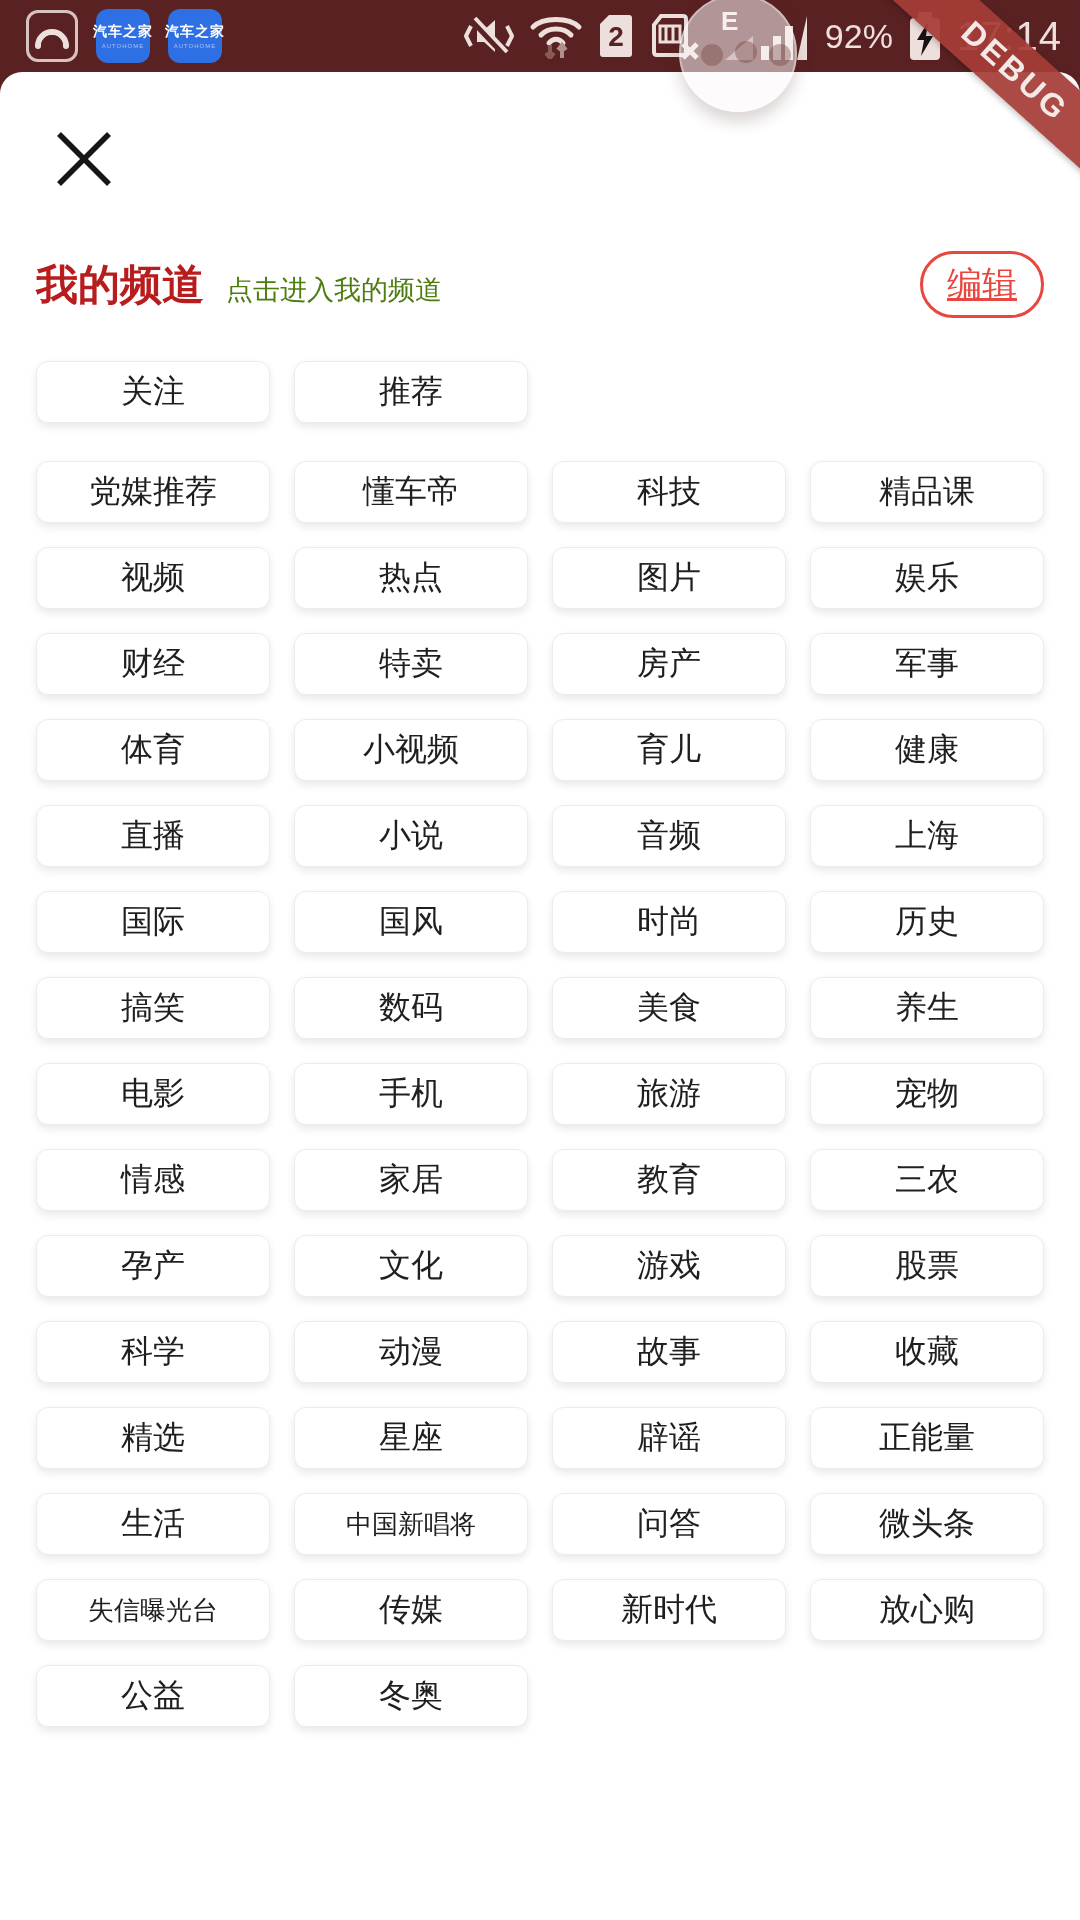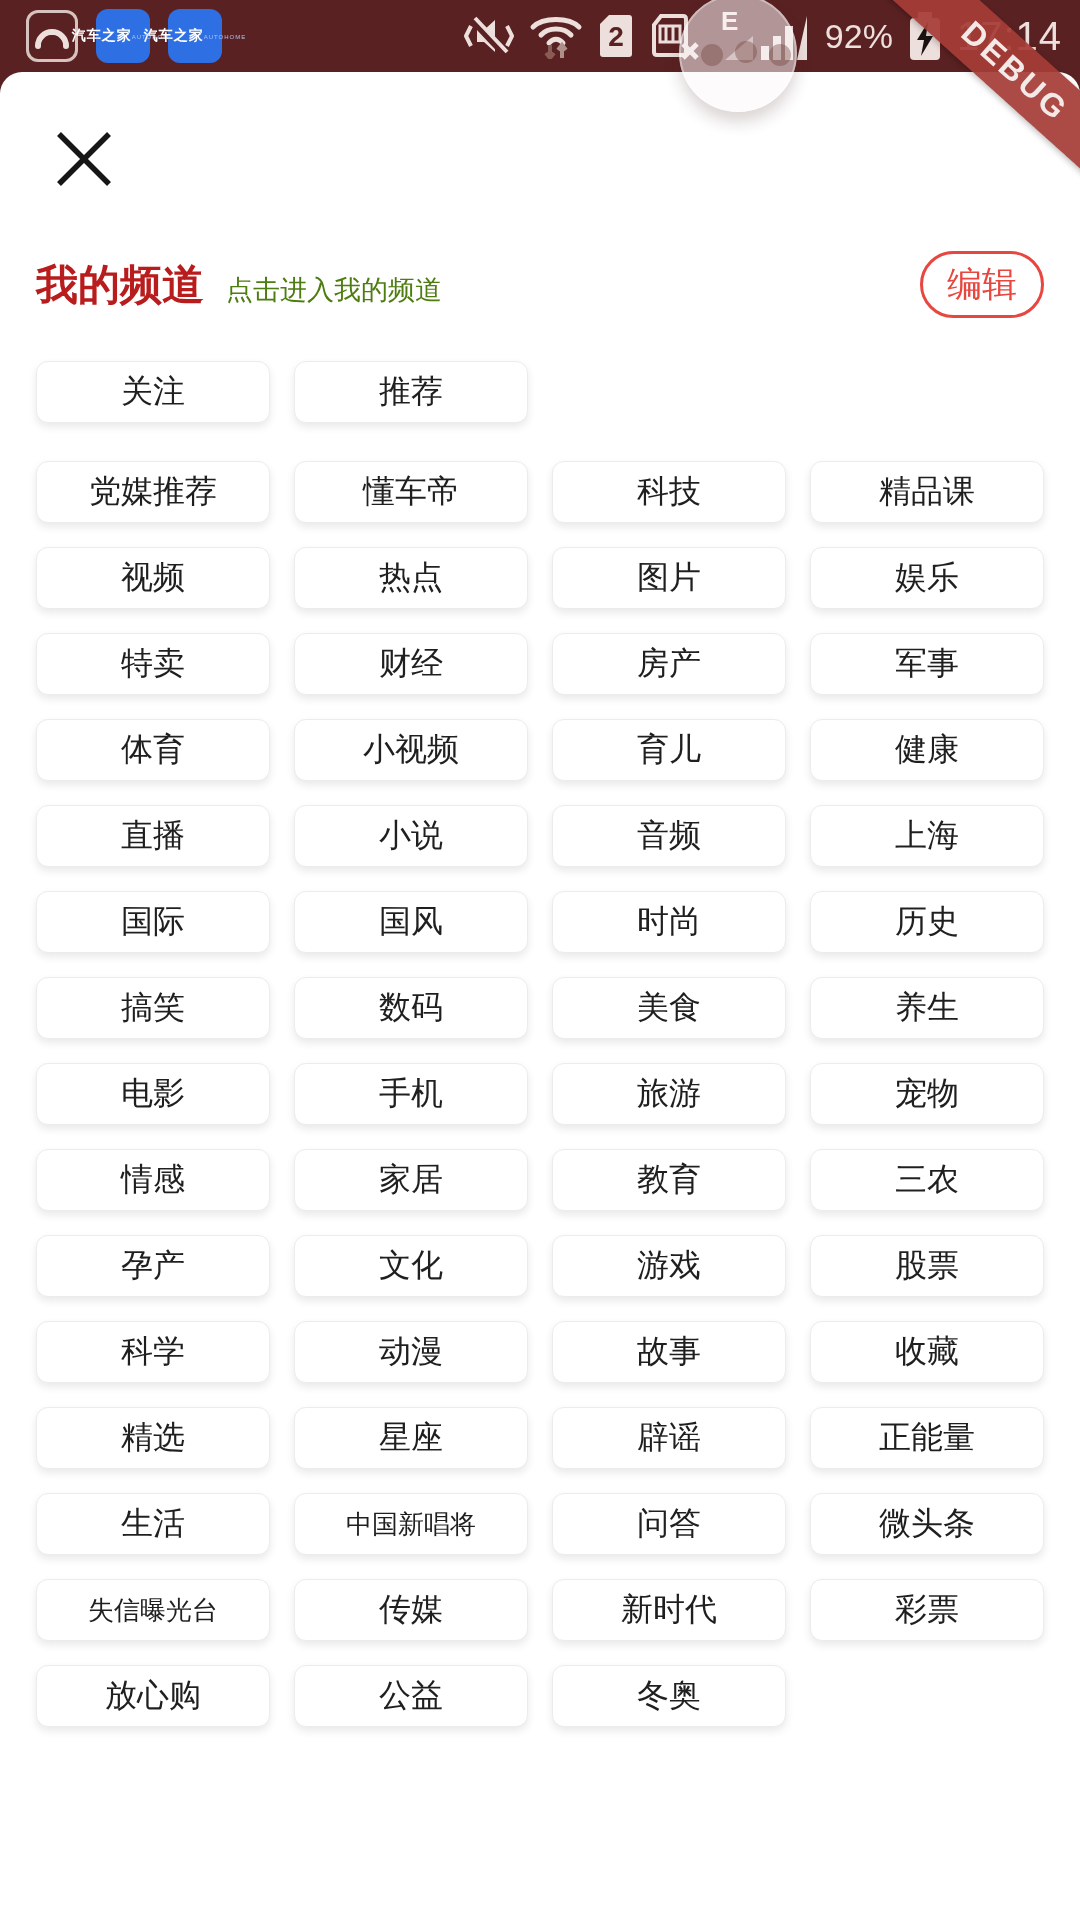--- a/index.html
+++ b/index.html
@@ -20,21 +20,21 @@
     padding:0 18px 0 26px;
   }
   .sb-left { display:flex; align-items:center; gap:18px; }
   .sb-right { display:flex; align-items:center; gap:14px; margin-left:auto; }
   .app-icon-outline {
     width:52px; height:52px; border:3px solid rgba(236,223,220,.85);
     border-radius:12px; display:flex; align-items:center; justify-content:center;
   }
   .app-icon-blue {
     width:54px; height:54px; background:#2f6fe4; border-radius:12px;
-    display:flex; flex-direction:row; align-items:center; justify-content:center;
+    display:flex; flex-direction:column; align-items:center; justify-content:center;
     color:#fff;
   }
   .app-icon-blue .cn { font-size:14px; font-weight:bold; letter-spacing:1px; white-space:nowrap; }
   .app-icon-blue .en { font-size:6px; color:#a9c2f2; letter-spacing:1px; margin-top:2px; }
   .sb-pct { font-size:34px; }
   .sb-time { font-size:40px; letter-spacing:1px; }
 
   
   .float-bubble {
     position:absolute; left:679px; top:-6px; width:118px; height:118px;
@@ -83,20 +83,21 @@
   .page-title { font-size:42px; font-weight:bold; color:#b91c1c; }
   .page-subtitle { font-size:27px; color:#4d7c0f; }
   .edit-btn {
     margin-left:auto;
     min-width:118px; height:67px; padding:0 24px;
     background:#fff; border:3.5px solid #e8473f; border-radius:34px;
     color:#e8473f; font-size:35px;
     display:flex; align-items:center; justify-content:center;
     cursor:pointer;
     font-family:inherit;
+    text-decoration:underline;
   }
 
   
   .chips {
     display:grid; grid-template-columns:repeat(4,1fr);
     column-gap:23px; row-gap:24px;
     margin:0 36px;
     gap:24px;
   }
   .chips.pinned { margin-top:43px; }
@@ -224,22 +225,22 @@
   <div class="chips main">
 
   <button class="chip">党媒推荐</button>
       <button class="chip">懂车帝</button>
       <button class="chip">科技</button>
       <button class="chip">精品课</button>
       <button class="chip">视频</button>
       <button class="chip">热点</button>
       <button class="chip">图片</button>
       <button class="chip">娱乐</button>
+      <button class="chip">财经</button>
       <button class="chip">特卖</button>
-      <button class="chip">财经</button>
       <button class="chip">房产</button>
       <button class="chip">军事</button>
       <button class="chip">体育</button>
       <button class="chip">小视频</button>
       <button class="chip">育儿</button>
       <button class="chip">健康</button>
       <button class="chip">直播</button>
       <button class="chip">小说</button>
       <button class="chip">音频</button>
       <button class="chip">上海</button>
@@ -271,21 +272,20 @@
       <button class="chip">星座</button>
       <button class="chip">辟谣</button>
       <button class="chip">正能量</button>
       <button class="chip">生活</button>
       <button class="chip long">中国新唱将</button>
       <button class="chip">问答</button>
       <button class="chip">微头条</button>
       <button class="chip long">失信曝光台</button>
       <button class="chip">传媒</button>
       <button class="chip">新时代</button>
-      <button class="chip">彩票</button>
       <button class="chip">放心购</button>
       <button class="chip">公益</button>
       <button class="chip">冬奥</button>
     </div>
 
 </div>
 
 <div class="float-bubble">
   <span class="dot"></span>
   <span class="dot"></span>

